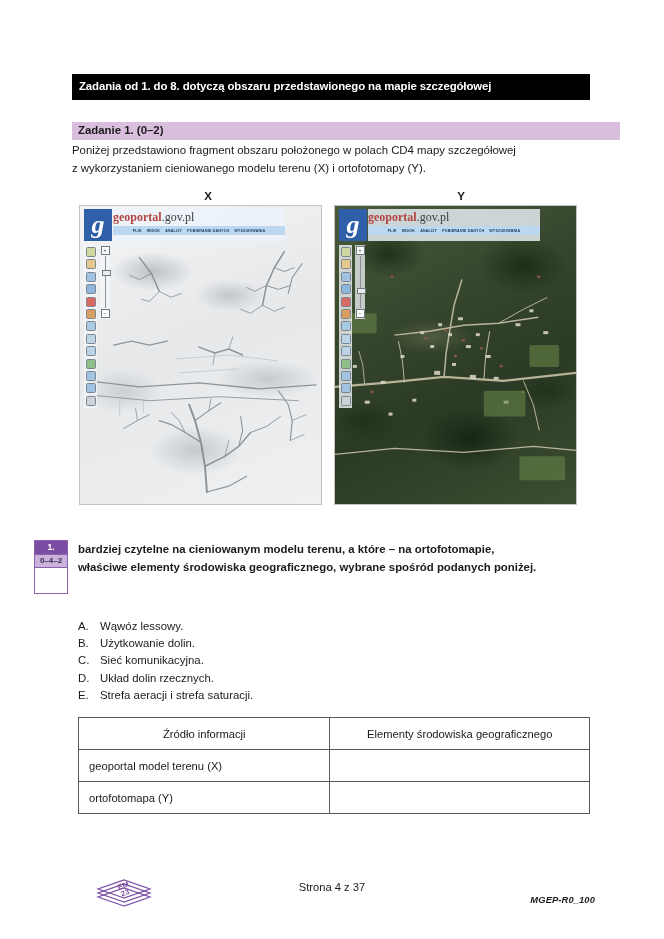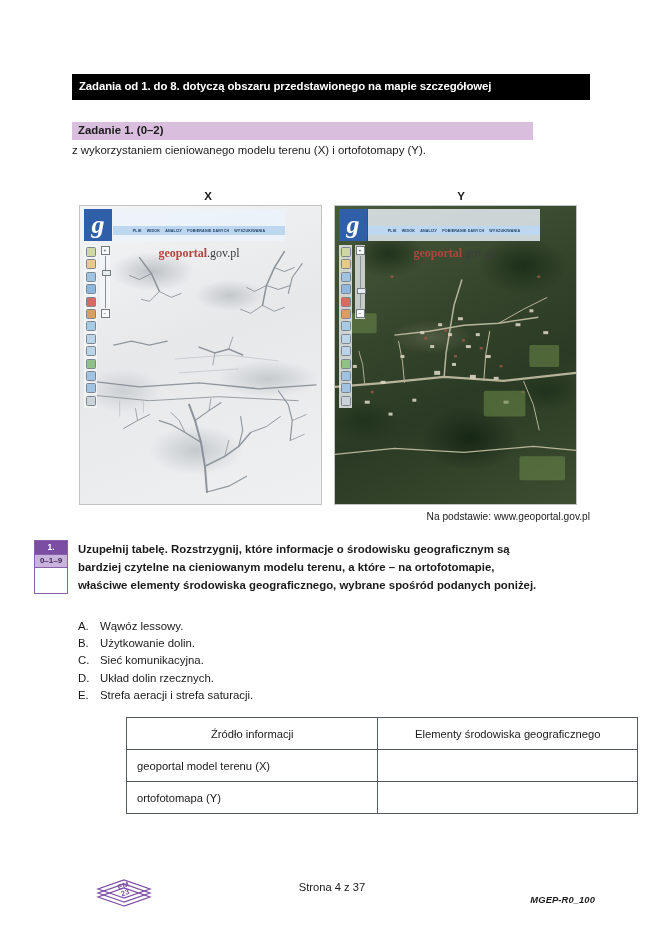--- a/index.html
+++ b/index.html
@@ -37,21 +37,21 @@
     box-sizing: border-box;
     letter-spacing: -0.1px;
   }
   .intro-banner .ln { display: block; white-space: nowrap; }
 
   
   .task-head {
     position: absolute;
     left: 72px;
     top: 122px;
-    width: 461px;
+    width: 548px;
     background: #d9bfdd;
     font-weight: bold;
     font-size: 11.4px;
     line-height: 15px;
     padding: 1px 6px 2px 6px;
     box-sizing: border-box;
   }
   .task-intro {
     position: absolute;
     left: 72px;
@@ -132,27 +132,26 @@
   .gp-bar {
     position: absolute;
     left: 33px; top: 3px;
     width: 172px; height: 32px;
     background: rgba(236,243,250,0.82);
   }
   .gp-title {
     position: absolute;
     left: 33px; top: 3px;
     width: 172px;
-    text-align: center;
+    text-align: left;
     font-family: "Liberation Serif", serif;
     font-size: 12px;
     line-height: 16px;
     color: #3c3c3c;
     white-space: nowrap;
-    margin-top: 36px;
   }
   .gp-title .gp-accent { color: #b2443f; font-weight: bold; }
   .gp-menu {
     position: absolute;
     left: 33px; top: 20px;
     width: 172px; height: 9px;
     background: #bcd7ef;
     display: flex;
     align-items: center;
     justify-content: center;
@@ -276,21 +275,20 @@
   .opt-key { width: 22px; flex: none; }
 
   
   .ans-table {
     position: absolute;
     left: 78px;
     top: 717px;
     width: 512px;
     border-collapse: collapse;
     font-size: 11.2px;
-    margin-left: 48px;
   }
   .ans-table td {
     border: 1px solid #555a5e;
     height: 32px;
     padding: 0 10px;
     box-sizing: border-box;
   }
   .ans-table .c1 { width: 252px; }
   .ans-table .c2 { width: 260px; }
   .ans-table thead td { text-align: center; }
@@ -322,20 +320,21 @@
 
 <div class="page">
 
   <div class="intro-banner">
     <span class="ln">Zadania od 1. do 8. dotyczą obszaru przedstawionego na mapie szczegółowej</span>
   </div>
 
   <div class="task-head">Zadanie 1. (0–2)</div>
 
   <div class="task-intro">
+    <span class="ln">Poniżej przedstawiono fragment obszaru położonego w polach CD4 mapy szczegółowej</span>
     <span class="ln">z wykorzystaniem cieniowanego modelu terenu (X) i ortofotomapy (Y).</span>
   </div>
 
   <div class="fig-label" id="label-x">X</div>
   <div class="fig-label" id="label-y">Y</div>
 
   <div class="map-panel" id="panel-x">
     <div class="map-canvas">
       <div class="hillshade"></div>
       <svg class="hs-svg" viewBox="0 0 243 300" preserveAspectRatio="none">
@@ -505,30 +504,28 @@
       <div class="gp-zoom">
         <span class="gp-zbtn">+</span>
         <span class="gp-ztrack">
             <span class="gp-zthumb" style="top:62%"></span>
           </span>
         <span class="gp-zbtn">−</span>
       </div>
     </div>
   </div>
 
-  <div class="source-note">Na podstawie: www.geoportal.gov.pl</div>
 
   <div class="score-box">
     <div class="score-num">1.</div>
-    <div class="score-pts">0–1–9</div>
+    <div class="score-pts">0–4–2</div>
     <div class="score-blank"></div>
   </div>
 
   <div class="task-body">
-    <span class="ln">Uzupełnij tabelę. Rozstrzygnij, które informacje o środowisku geograficznym są</span>
     <span class="ln">bardziej czytelne na cieniowanym modelu terenu, a które – na ortofotomapie,</span>
     <span class="ln">właściwe elementy środowiska geograficznego, wybrane spośród podanych poniżej.</span>
   </div>
 
   <div class="options">
     <div class="opt">
       <span class="opt-key">A.</span>
       <span>Wąwóz lessowy.</span>
     </div>
     <div class="opt">

